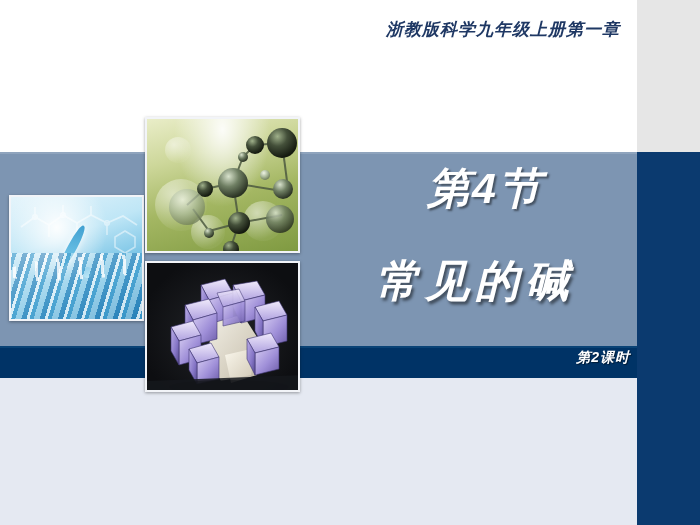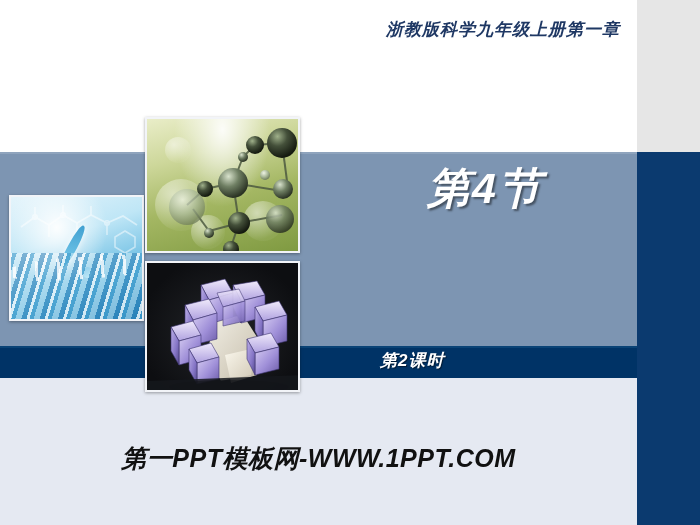--- a/index.html
+++ b/index.html
@@ -102,22 +102,22 @@
     font-weight: bold;
     color: #ffffff;
     letter-spacing: 6px;
     text-shadow: 2px 3px 3px rgba(0,0,0,0.5);
   }
   .title-period {
     position: absolute;
     left: 380px;
     top: 349px;
     width: 250px;
-    text-align: left;
-    font-size: 17px;
+    text-align: right;
+    font-size: 14px;
     font-weight: bold;
     color: #ffffff;
     letter-spacing: 1px;
     text-shadow: 1px 1px 1px rgba(0,0,0,0.5);
   }
 
   
   .watermark {
     position: absolute;
     left: 0;
@@ -366,18 +366,18 @@
         <path d="M76 44 L98 38 L98 58 L76 63 Z" fill="url(#cA)" opacity="0.92"></path>
       </g>
 
       <ellipse cx="82" cy="124" rx="60" ry="7" fill="#000000" opacity="0.55"></ellipse>
       <path d="M0 118 L155 112 L155 131 L0 131 Z" fill="#15171c" opacity="0.85"></path>
     </svg>
   </div>
 
   <div class="title-sec">第4节</div>
 
+  <div class="title-main">常见的碱</div>
 
   <div class="title-period">第2课时</div>
 
-  <div class="watermark">第一PPT模板网-WWW.1PPT.COM</div>
 
 </div>
 
 </body></html>

